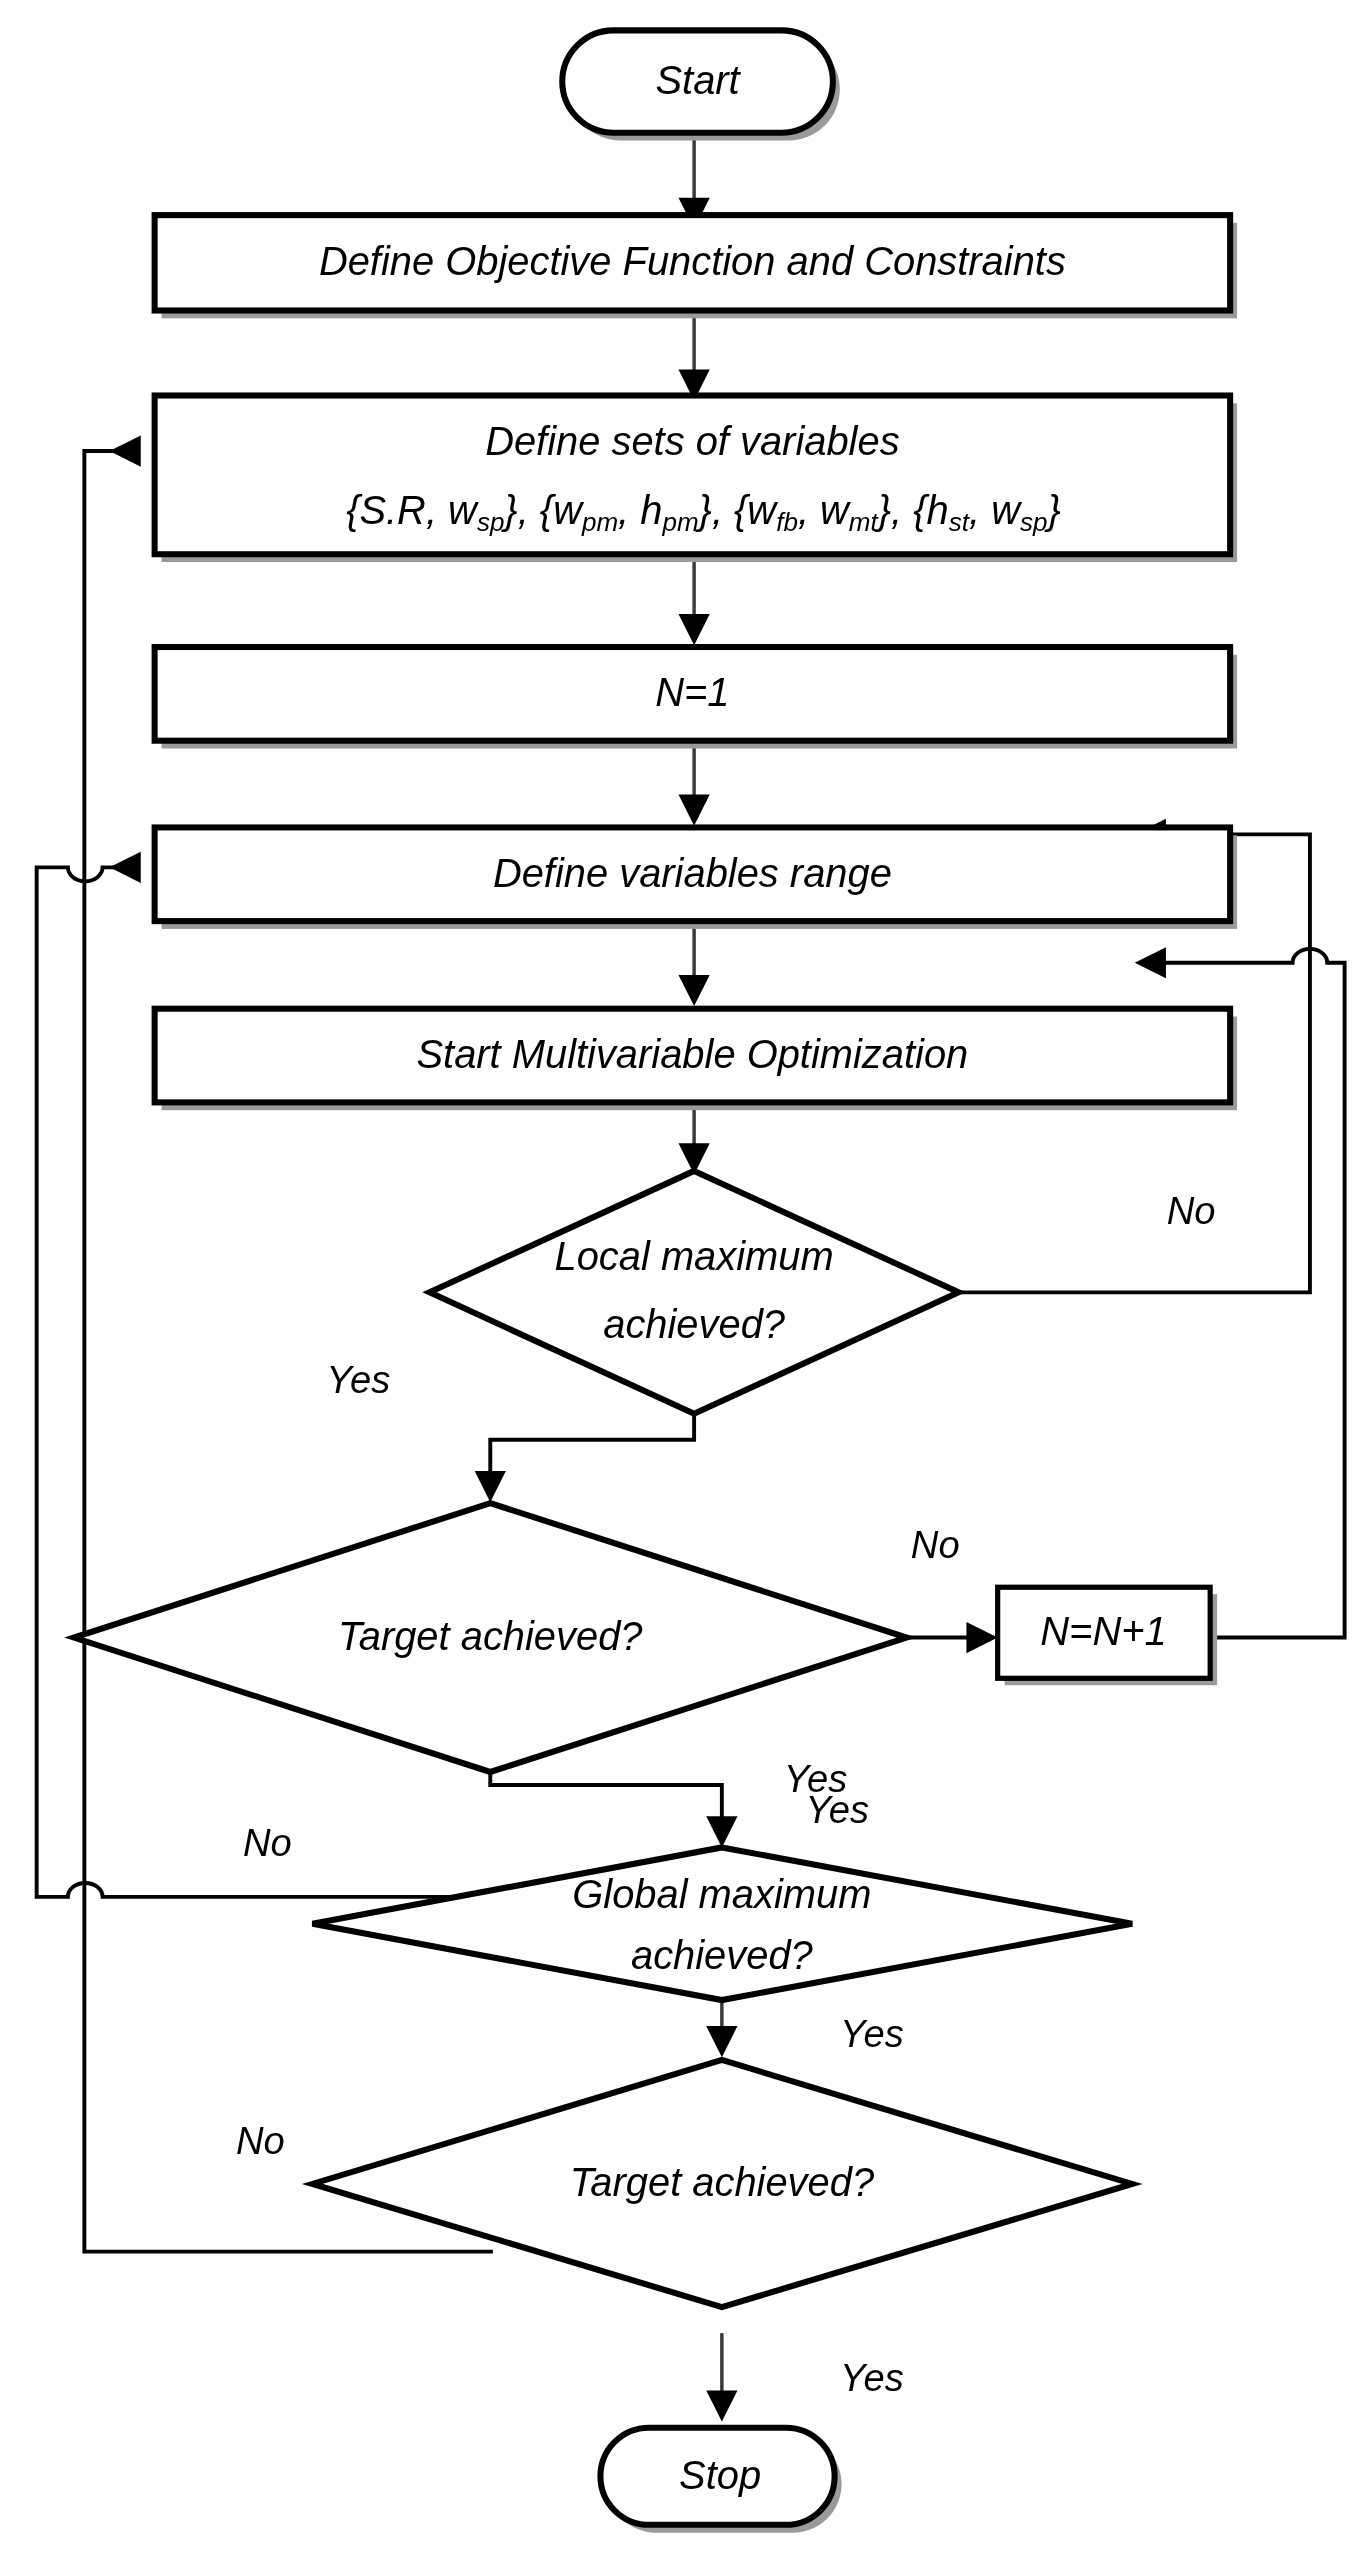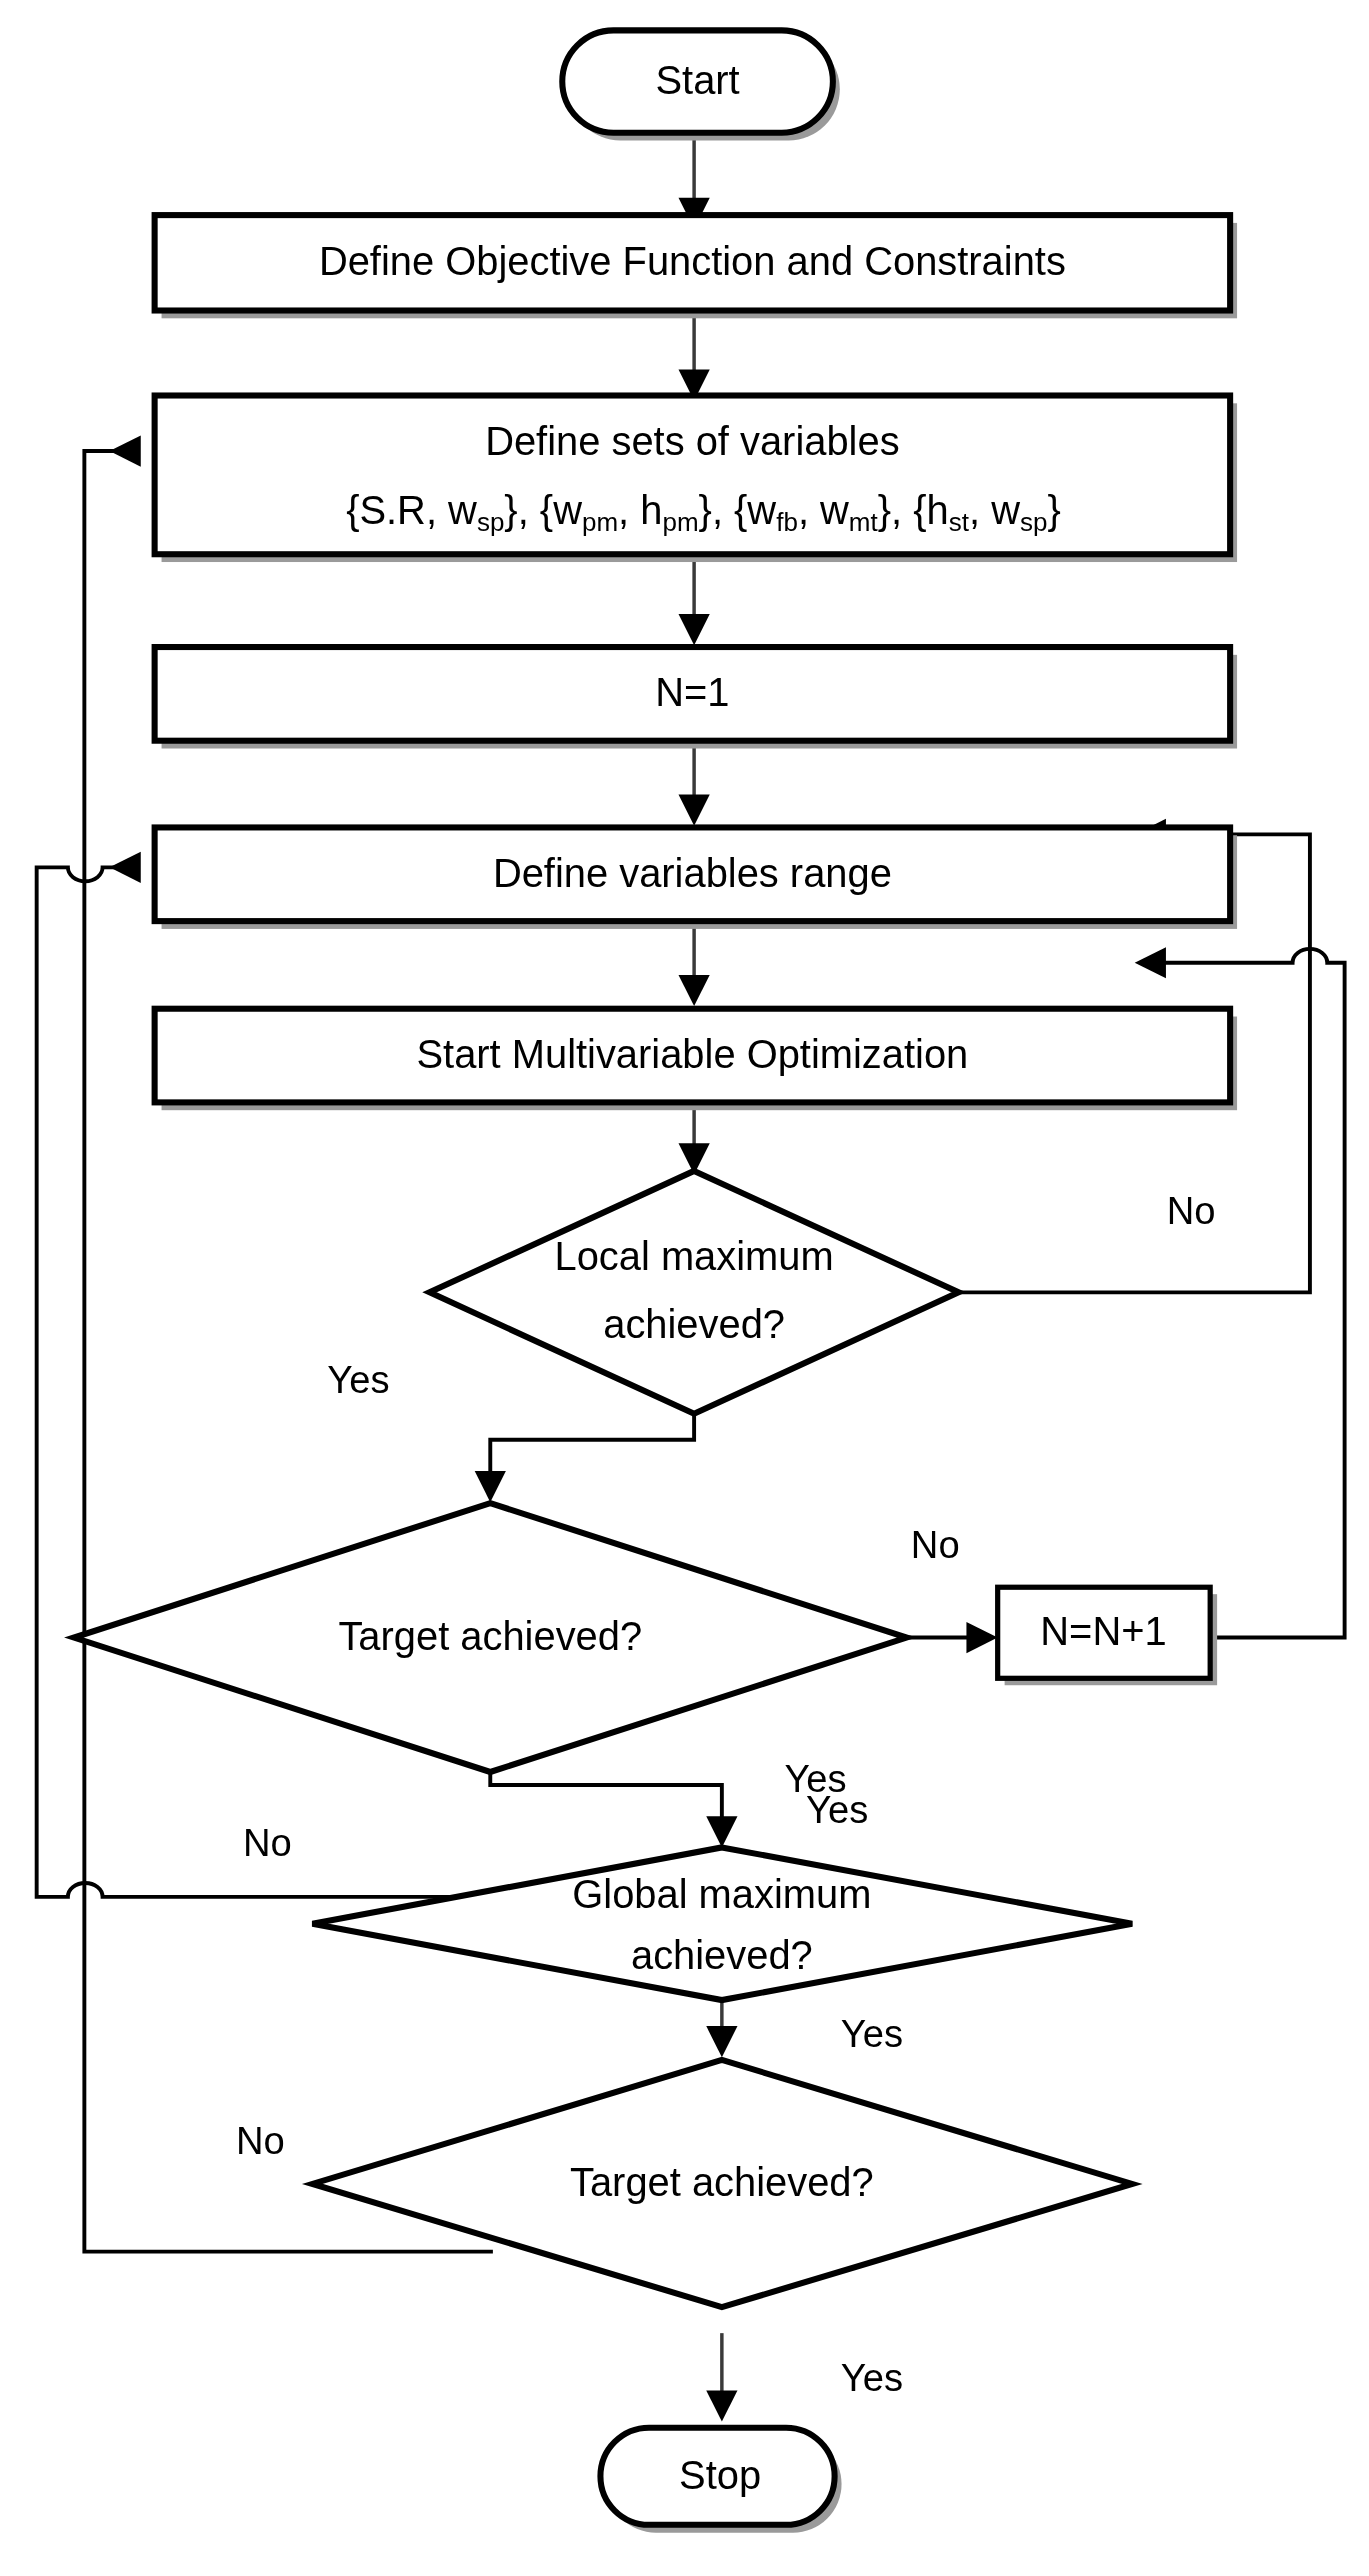--- a/index.html
+++ b/index.html
@@ -9,20 +9,21 @@
   }
   body {
     font-family: "Liberation Sans", sans-serif;
   }
   #flowchart-root {
     position: relative;
     width: 1370px;
     height: 2576px;
     background: #ffffff;
     overflow: hidden;
+    font-style: italic;
   }
   svg#flow-svg {
     display: block;
     width: 1370px;
     height: 2576px;
   }
   .node-shape {
     fill: #ffffff;
     stroke: #000000;
     stroke-width: 7;

